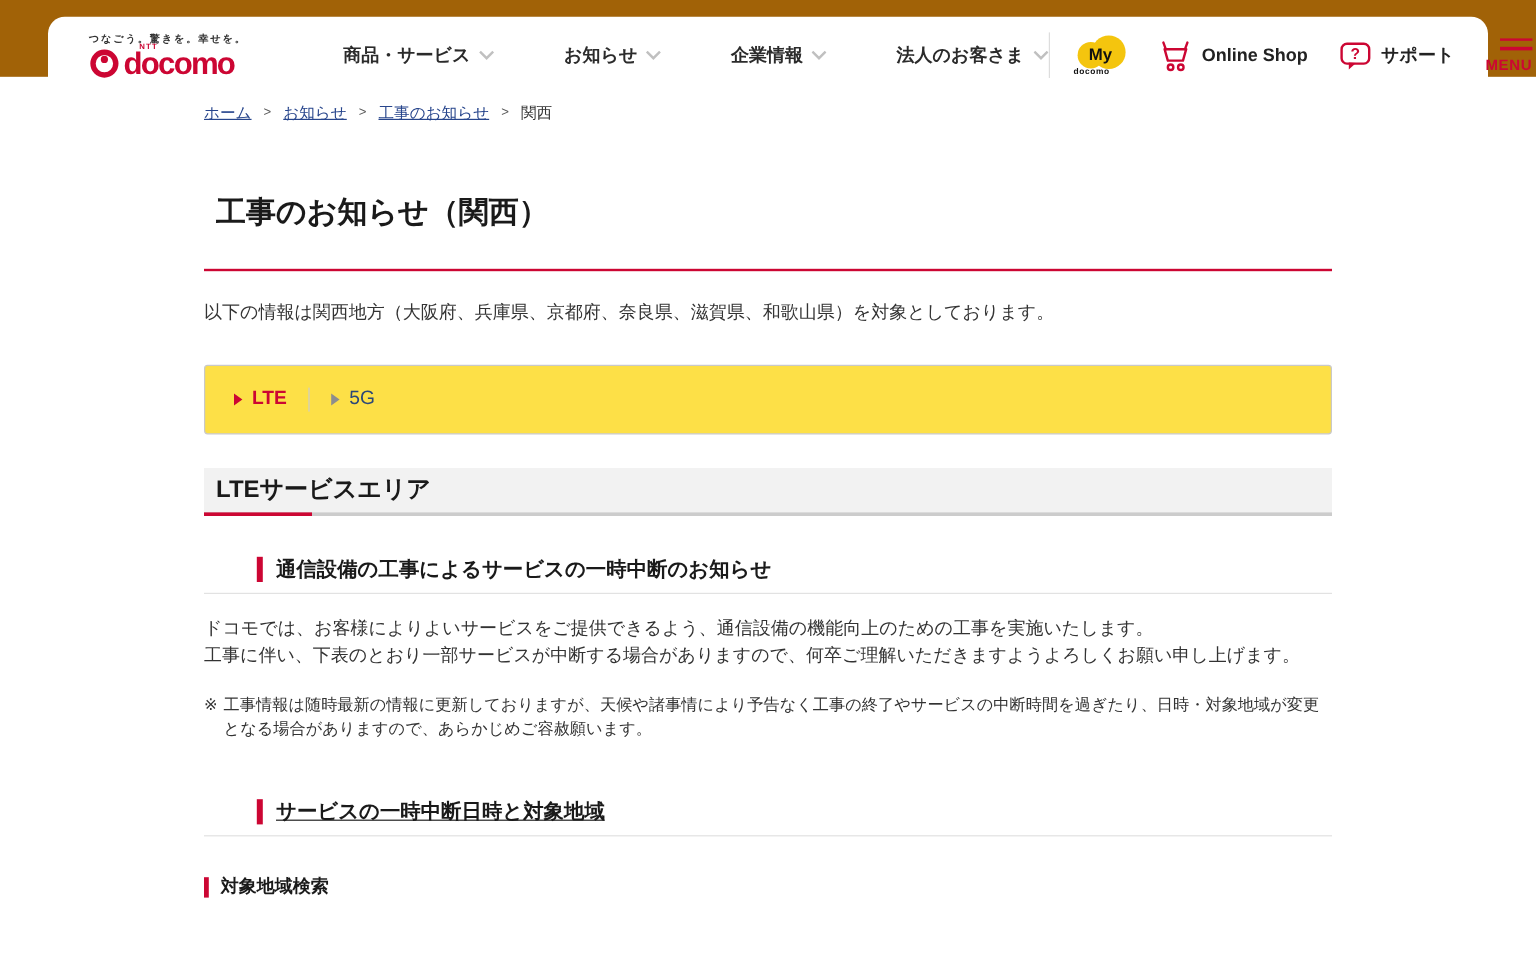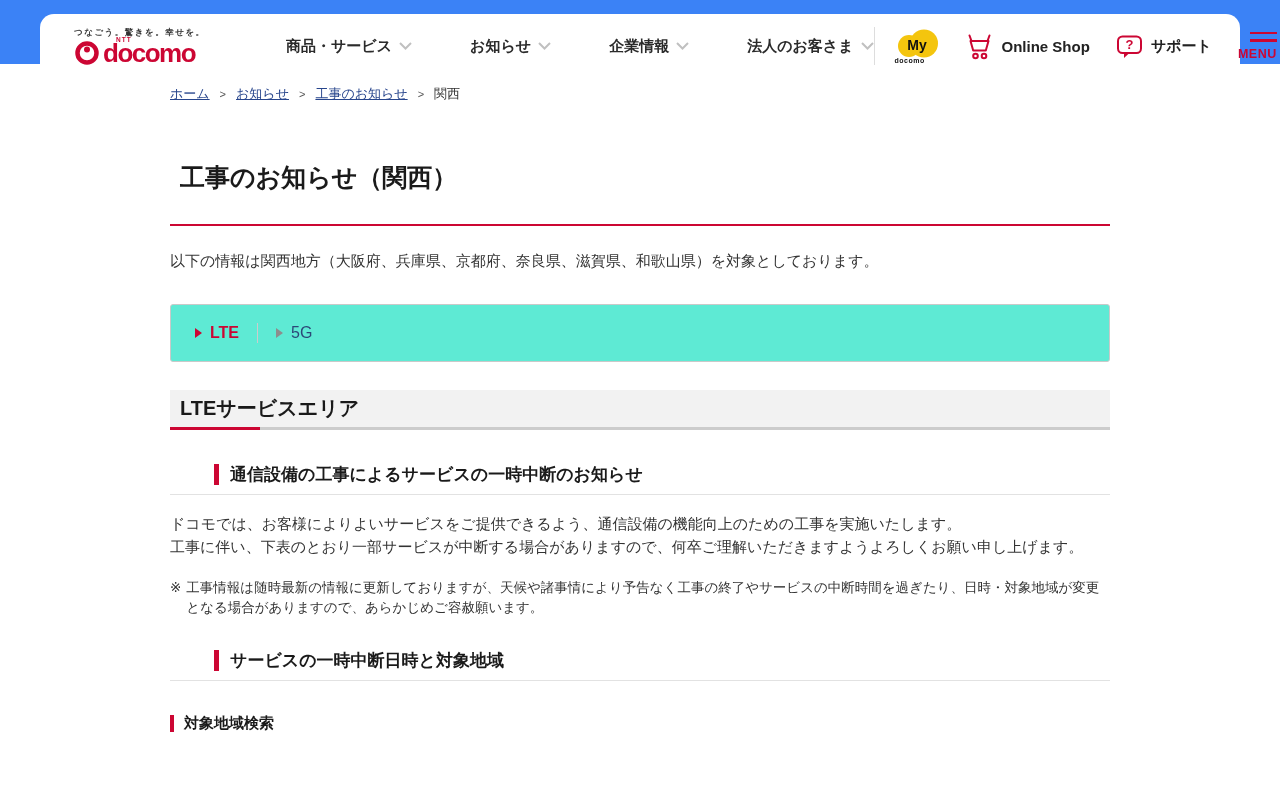--- a/index.html
+++ b/index.html
@@ -5,21 +5,21 @@
   * { margin: 0; padding: 0; box-sizing: border-box; }
   html, body { width: 1280px; height: 800px; overflow: hidden; }
   body {
     font-family: "Liberation Sans", "DejaVu Sans", sans-serif;
     background: #fff;
     color: #222;
   }
   a { text-decoration: none; cursor: pointer; }
 
   
-  .band { position: relative; height: 64px; background: #3b82f6; }
+  .band { position: relative; height: 64px; background: #a16207; }
   .header-bar {
     position: absolute; left: 40px; top: 14px;
     width: 1200px; height: 64px;
     background: #fff; border-radius: 14px;
     display: flex; align-items: center;
   }
   .logo { display: block; margin-left: 34px; width: 152px; flex: none; }
   .tagline {
     font-size: 8.5px; font-weight: bold; color: #333;
     letter-spacing: 1.5px; margin-bottom: 1px; white-space: nowrap;
@@ -58,21 +58,21 @@
     line-height: 34px;
     padding-left: 10px; padding-bottom: 30px;
     border-bottom: 2px solid #cc0633;
   }
 
   .intro { margin-top: 24px; font-size: 15px; color: #333; line-height: 22px; }
 
   .anchor-box {
     margin-top: 32px; height: 58px;
     border: 1px solid #c9c9c9; border-radius: 3px;
-    display: flex; align-items: center; padding-left: 24px; background: #5eead4;
+    display: flex; align-items: center; padding-left: 24px; background: #fde047;
   }
   .anchor-link { display: flex; align-items: center; gap: 8px; font-size: 16px; }
   .anchor-link.lte span.lbl { color: #cc0633; font-weight: bold; }
   .anchor-link.fiveg span.lbl { color: #2c4878; }
   .tri { width: 0; height: 0; border-top: 5px solid transparent; border-bottom: 5px solid transparent; border-left: 7px solid #cc0633; }
   .tri.gray { border-left-color: #8d8d8d; }
   .anchor-box .vdiv { width: 1px; height: 20px; background: #ccc; margin: 0 18px; }
 
   .area-bar {
     position: relative;
@@ -89,21 +89,21 @@
 
   .sec-h {
     margin-top: 34px;
     display: flex; align-items: center;
     border-bottom: 1px solid #e2e2e2;
     padding-bottom: 9px;
     padding-left: 44px;
   }
   .sec-h .redbar { flex: none; width: 5px; height: 21px; background: #cc0633; margin-right: 11px; }
   .sec-h .txt { font-size: 17px; font-weight: bold; color: #1a1a1a; line-height: 21px; }
-  .sec-h.second { margin-top: 32px; }
+  .sec-h.second { margin-top: 48px; text-decoration: underline; }
 
   .body-text { margin-top: 17px; font-size: 15px; color: #333; line-height: 23px; }
 
   .note { margin-top: 20px; display: flex; font-size: 13.5px; color: #333; line-height: 20px; }
   .note .mark { flex: none; margin-right: 5px; }
   .note .txt { flex: 1; }
 
   .sub-h { margin-top: 33px; display: flex; align-items: center; }
   .sub-h .redbar { flex: none; width: 4px; height: 17px; background: #cc0633; margin-right: 10px; }
   .sub-h .txt { font-size: 15px; font-weight: bold; color: #1a1a1a; line-height: 18px; }

